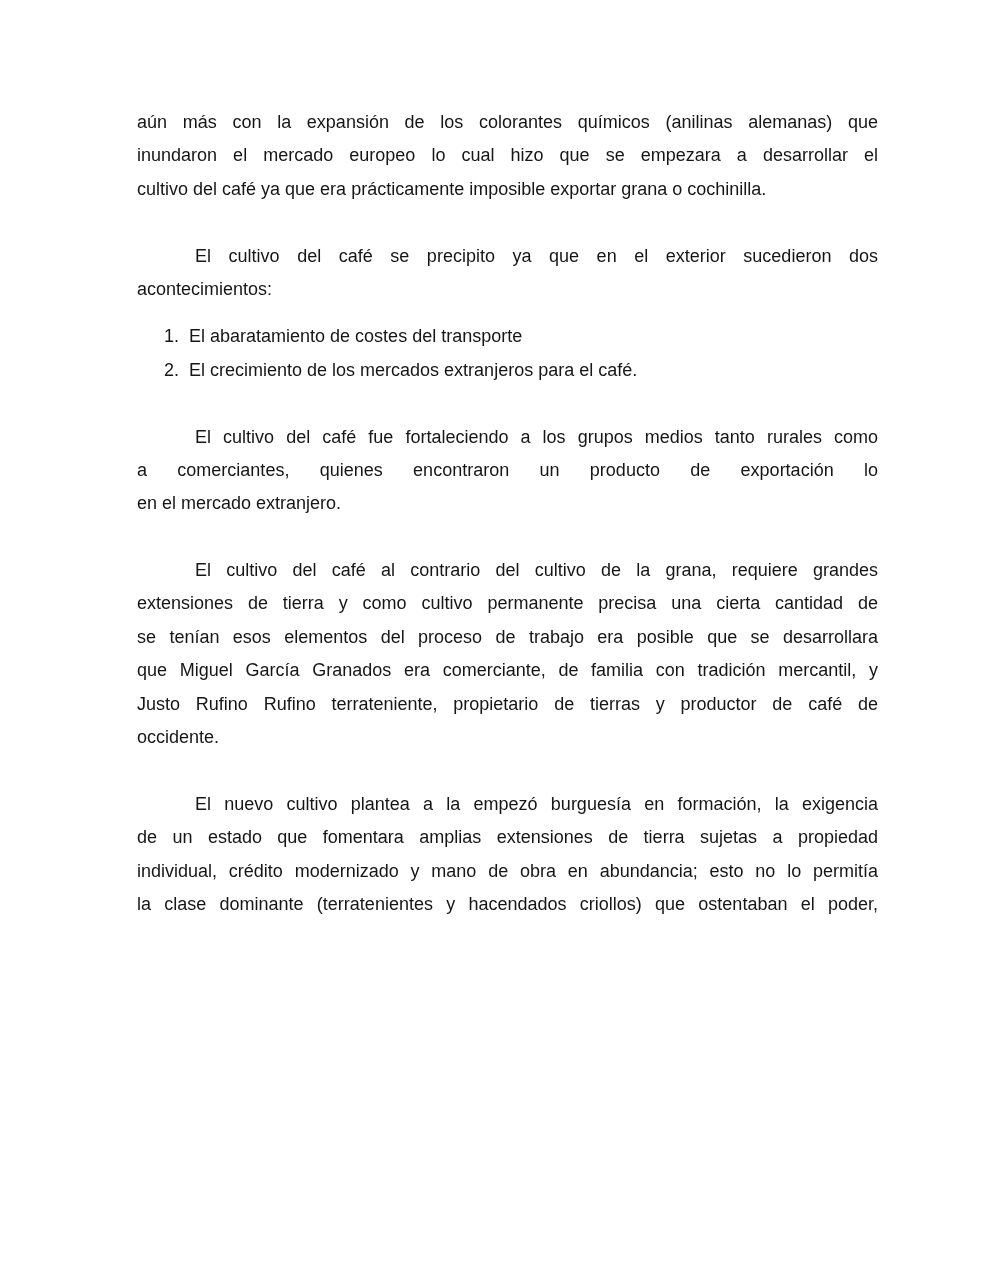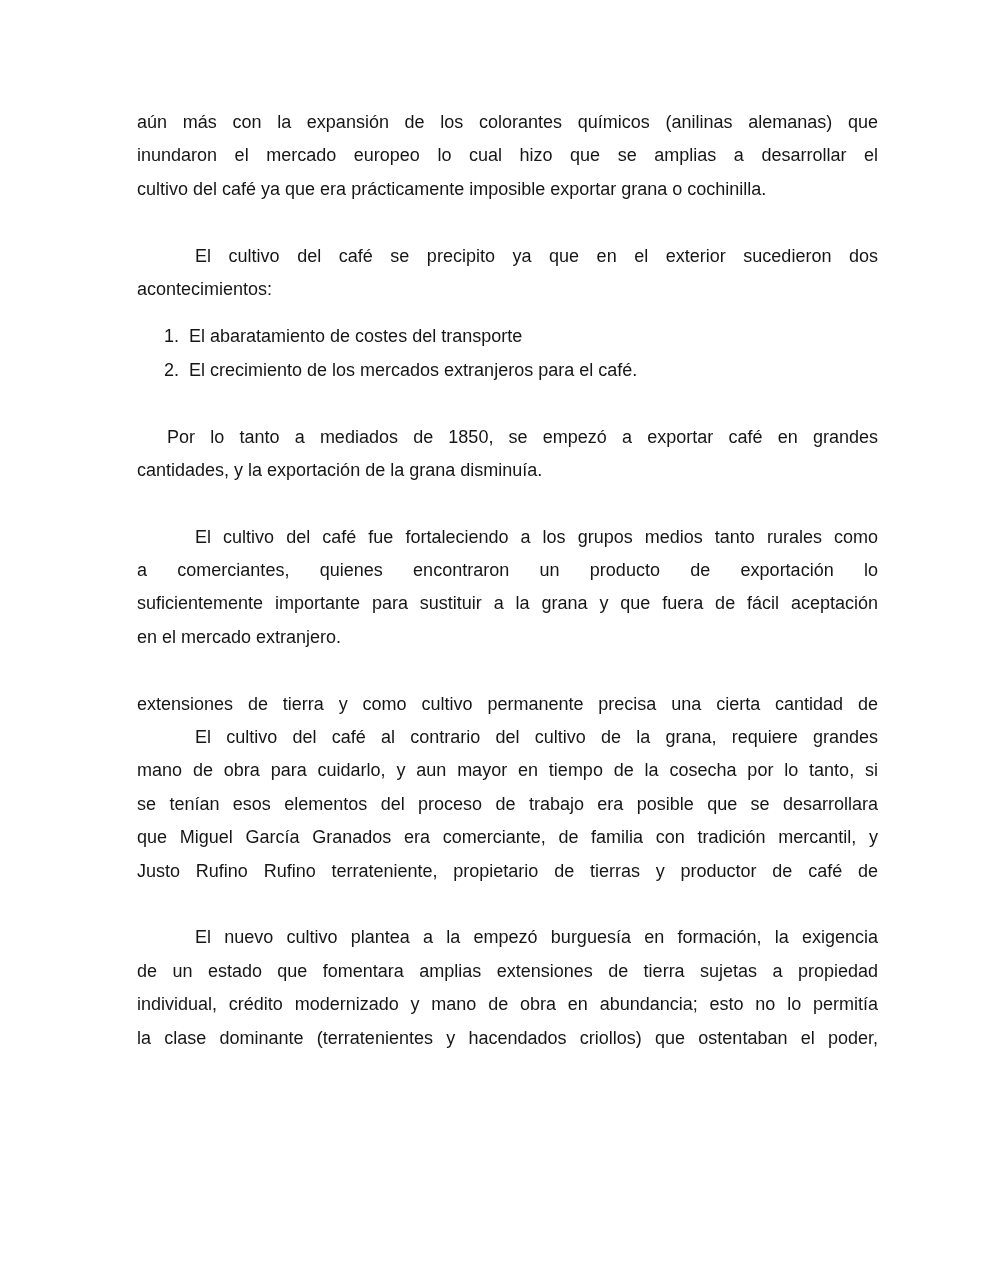--- a/index.html
+++ b/index.html
@@ -57,59 +57,54 @@
     flex: 1 1 auto;
   }
 </style>
 </head>
 <body>
 
 <div class="page">
 
   <div class="para">
     <div class="line just">aún más con la expansión de los colorantes químicos (anilinas alemanas) que</div>
-    <div class="line just">inundaron el mercado europeo lo cual hizo que se amplias a desarrollar el</div>
+    <div class="line just">inundaron el mercado europeo lo cual hizo que se empezara a desarrollar el</div>
     <div class="line left">cultivo del café ya que era prácticamente imposible exportar grana o cochinilla.</div>
   </div>
 
   <div class="para no-gap">
     <div class="line just indent-58">El cultivo del café se precipito ya que en el exterior sucedieron dos</div>
     <div class="line left">acontecimientos:</div>
   </div>
 
   <div class="para">
     <div class="list-line">
       <span class="list-marker">1.</span>
       <span class="list-text">El abaratamiento de costes del transporte</span>
     </div>
     <div class="list-line">
       <span class="list-marker">2.</span>
       <span class="list-text">El crecimiento de los mercados extranjeros para el café.</span>
     </div>
   </div>
 
-  <div class="para">
-    <div class="line just indent-30">Por lo tanto a mediados de 1850, se empezó a exportar café en grandes</div>
-    <div class="line left">cantidades, y la exportación de la grana disminuía.</div>
-  </div>
 
   <div class="para">
     <div class="line just indent-58">El cultivo del café fue fortaleciendo a los grupos medios tanto rurales como</div>
     <div class="line just">a comerciantes, quienes encontraron un producto de exportación lo</div>
-    <div class="line just">suficientemente importante para sustituir a la grana y que fuera de fácil aceptación</div>
     <div class="line left">en el mercado extranjero.</div>
   </div>
 
   <div class="para">
+    <div class="line just indent-58">El cultivo del café al contrario del cultivo de la grana, requiere grandes</div>
     <div class="line just">extensiones de tierra y como cultivo permanente precisa una cierta cantidad de</div>
-    <div class="line just indent-58">El cultivo del café al contrario del cultivo de la grana, requiere grandes</div>
-    <div class="line just">mano de obra para cuidarlo, y aun mayor en tiempo de la cosecha por lo tanto, si</div>
     <div class="line just">se tenían esos elementos del proceso de trabajo era posible que se desarrollara</div>
     <div class="line just">que Miguel García Granados era comerciante, de familia con tradición mercantil, y</div>
     <div class="line just">Justo Rufino Rufino terrateniente, propietario de tierras y productor de café de</div>
+    <div class="line left">occidente.</div>
   </div>
 
   <div class="para">
     <div class="line just indent-58">El nuevo cultivo plantea a la empezó burguesía en formación, la exigencia</div>
     <div class="line just">de un estado que fomentara amplias extensiones de tierra sujetas a propiedad</div>
     <div class="line just">individual, crédito modernizado y mano de obra en abundancia; esto no lo permitía</div>
     <div class="line just">la clase dominante (terratenientes y hacendados criollos) que ostentaban el poder,</div>
   </div>
 
 </div>

